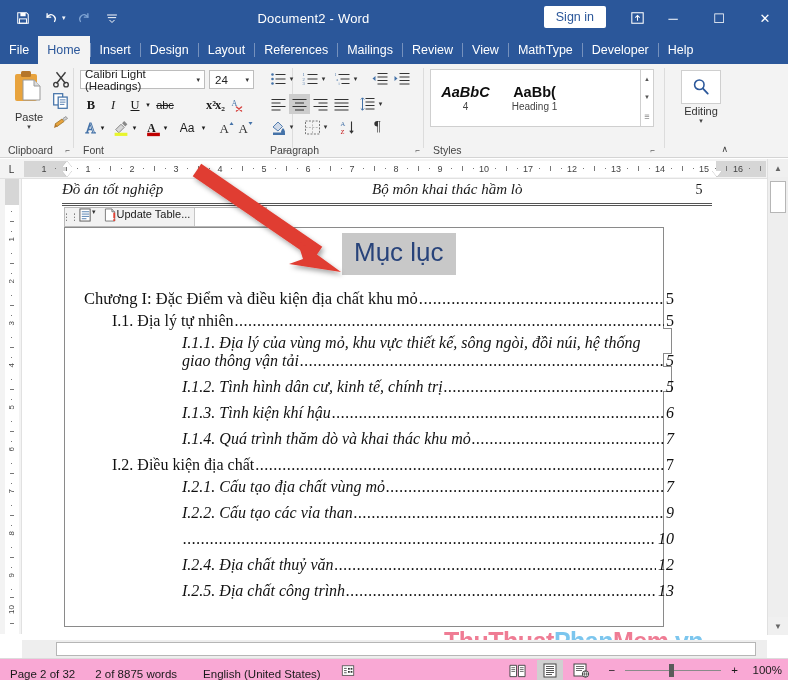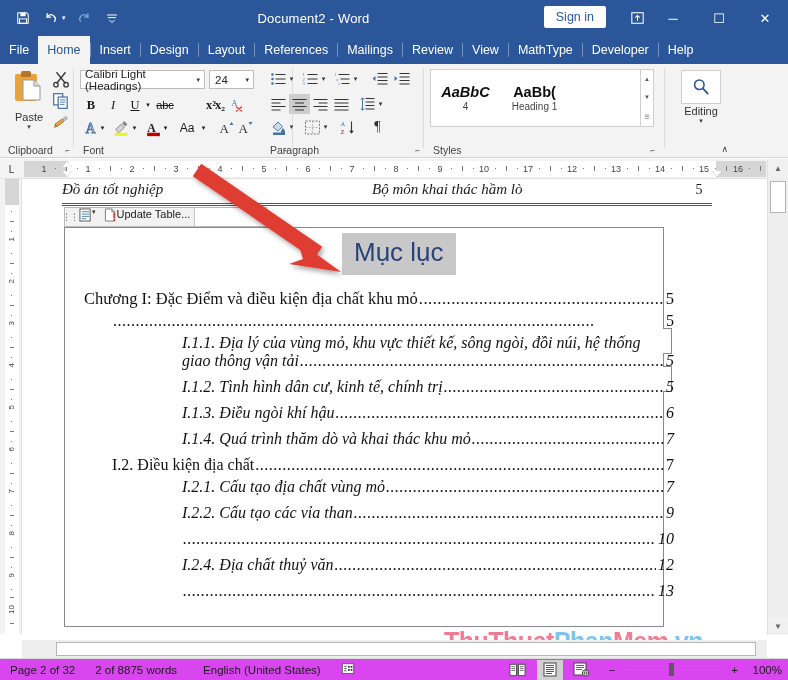--- a/index.html
+++ b/index.html
@@ -286,22 +286,22 @@
     background: #eeeeee;
   }
   .hs-thumb {
     position: absolute; left: 34px; top: 2px; width: 700px; height: 14px;
     background: #ffffff; border: 1px solid #b6b6b6;
   }
 
   
   .statusbar {
     position: absolute; left: 0; bottom: 0; width: 788px; height: 22px;
-    background: #d946ef; border-top: 1px solid #dcdcdc;
-    display: flex; align-items: center; font-size: 11.5px; color: #1a1a1a;
+    background: #f9a8d4; border-top: 1px solid #dcdcdc;
+    display: flex; align-items: flex-end; font-size: 11.5px; color: #1a1a1a;
   }
   .sb-item { padding: 0 10px; white-space: nowrap; }
   .sb-right {
     position: absolute; right: 6px; display: flex; align-items: center; gap: 6px;
   }
   .viewbtn {
     width: 26px; height: 20px; display: flex; align-items: center; justify-content: center;
   }
   .viewbtn.sel { background: #d0d0d0; }
   .zoomtrack { position: relative; width: 96px; height: 14px; display: flex; align-items: center; }
@@ -794,41 +794,42 @@
 
       <div class="toclist">
 
         <div class="tocline lvl1">
           <span class="toctext">Chương I: Đặc Điểm và điều kiện địa chất khu mỏ</span>
           <span class="dots">...........................................................................................................</span>
           <span class="pg">5</span>
         </div>
 
         <div class="tocline lvl2">
+          <span class="toctext">I.1. Địa lý tự  nhiên</span>
           <span class="dots">...........................................................................................................</span>
           <span class="pg">5</span>
         </div>
 
         <div class="tocwrap lvl3 tocline" style="display:block;">
           <div>I.1.1. Địa lý của vùng mỏ, khu vực thiết kế, sông ngòi, đồi núi, hệ thống</div>
           <div class="row2">
             <span class="toctext">giao thông vận tải</span>
             <span class="dots">...........................................................................................................</span>
             <span class="pg">5</span>
           </div>
         </div>
 
         <div class="tocline lvl3">
           <span class="toctext">I.1.2.  Tình hình dân cư, kinh tế, chính trị</span>
           <span class="dots">...........................................................................................................</span>
           <span class="pg">5</span>
         </div>
 
         <div class="tocline lvl3">
-          <span class="toctext">I.1.3. Điều ngòi khí hậu</span>
+          <span class="toctext">I.1.3. Tình kiện khí hậu</span>
           <span class="dots">...........................................................................................................</span>
           <span class="pg">6</span>
         </div>
 
         <div class="tocline lvl3">
           <span class="toctext">I.1.4. Quá trình thăm dò và khai thác khu mỏ</span>
           <span class="dots">...........................................................................................................</span>
           <span class="pg">7</span>
         </div>
 
@@ -855,20 +856,21 @@
           <span class="pg">10</span>
         </div>
 
         <div class="tocline lvl3">
           <span class="toctext">I.2.4. Địa chất thuỷ văn</span>
           <span class="dots">...........................................................................................................</span>
           <span class="pg">12</span>
         </div>
 
         <div class="tocline lvl3">
+          <span class="toctext">I.2.5. Địa chất công trình</span>
           <span class="dots">...........................................................................................................</span>
           <span class="pg">13</span>
         </div>
 
       </div>
     </div>
   </div>
 
   <div class="watermark">
     <span class="wm-a">Thu</span><span class="wm-a">Thuat</span><span class="wm-b">Phan</span><span class="wm-a">Mem</span><span class="wm-b">.vn</span>

